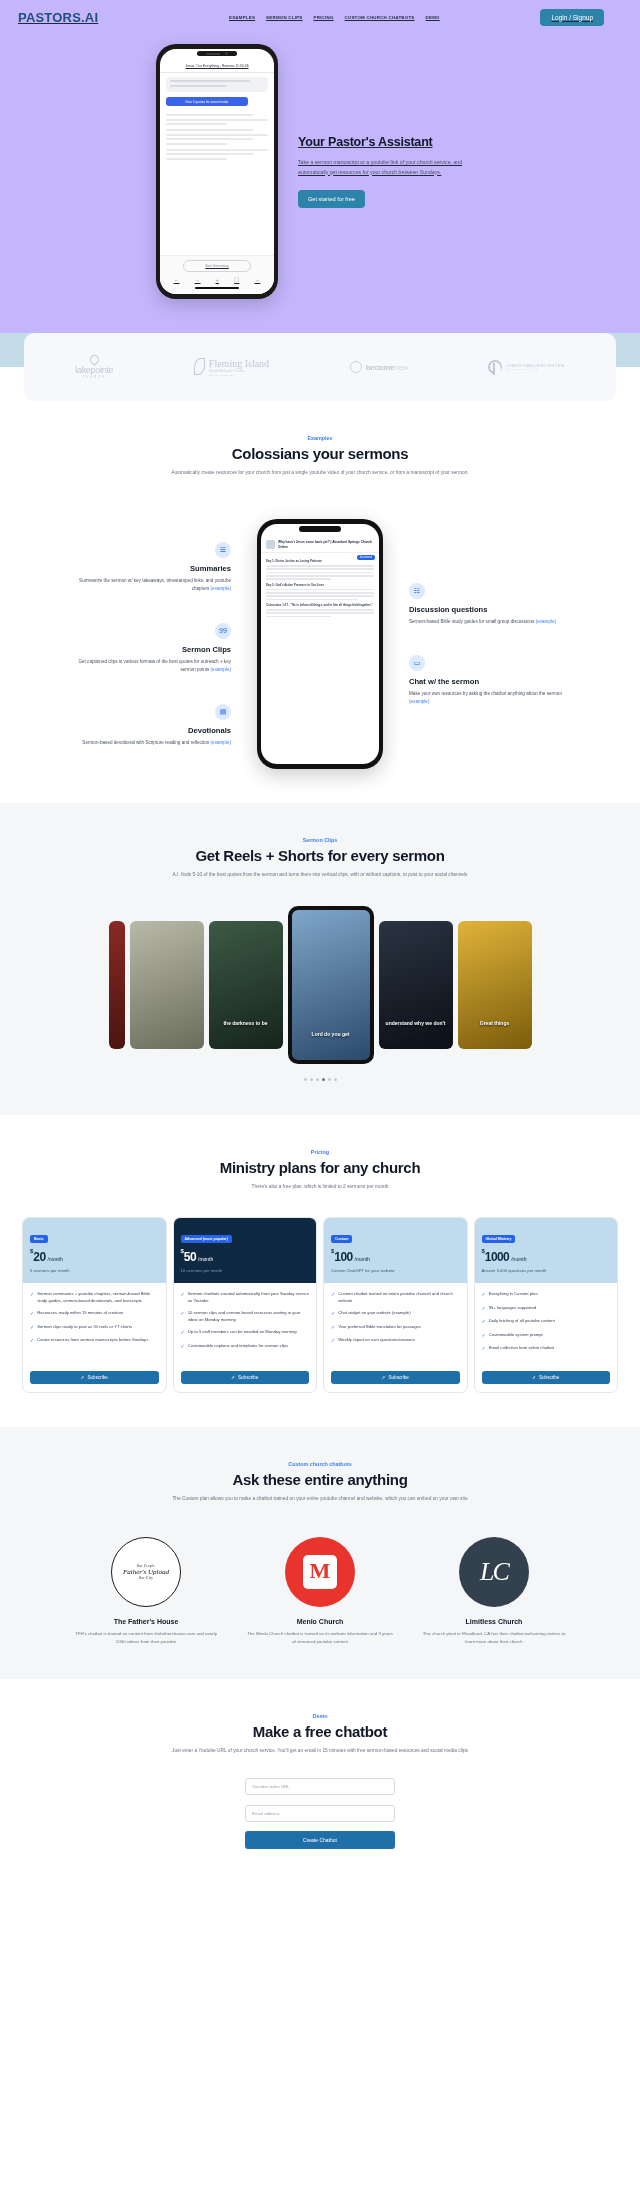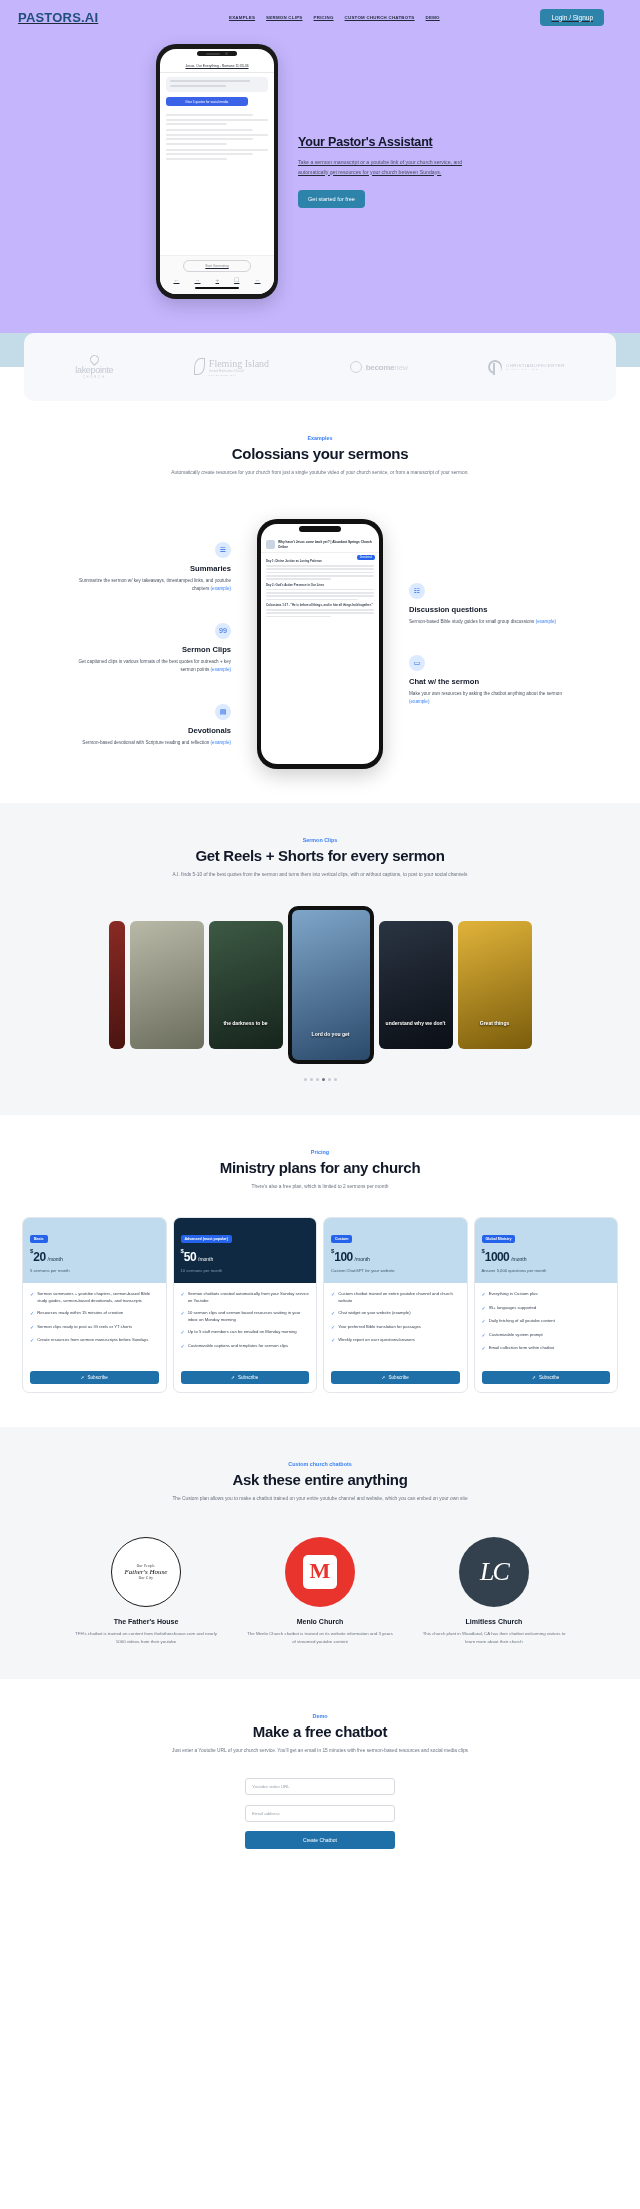--- a/index.html
+++ b/index.html
@@ -671,21 +671,21 @@
 
 <section class="chatbots-sec">
   <div class="eyebrow">Custom church chatbots</div>
   <h2 class="sec-title">Ask these entire anything</h2>
   <p class="sec-sub">The Custom plan allows you to make a chatbot trained on your entire youtube channel and website, which you can embed on your own site</p>
 
   <div class="churches">
     <div class="church">
       <div class="church-logo tfh">
         <div class="tfh-top">Our People</div>
-        <div class="tfh-main">Father's House</div>
+        <div class="tfh-main">Father's Upload</div>
         <div class="tfh-bot">Our City</div>
       </div>
       <h3>The Father's House</h3>
       <p>TFH's chatbot is trained on content from thefathershouse.com and nearly 1000 videos from their youtube</p>
     </div>
     <div class="church">
       <div class="church-logo menlo">
         <div class="menlo-m">M</div>
       </div>
       <h3>Menlo Church</h3>

